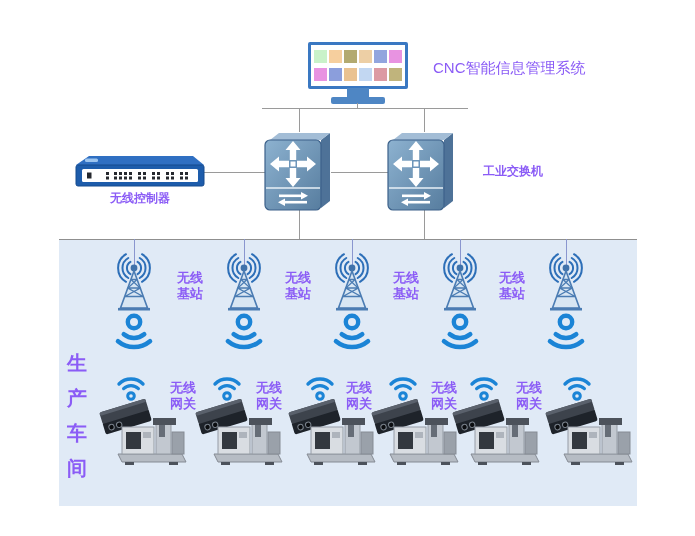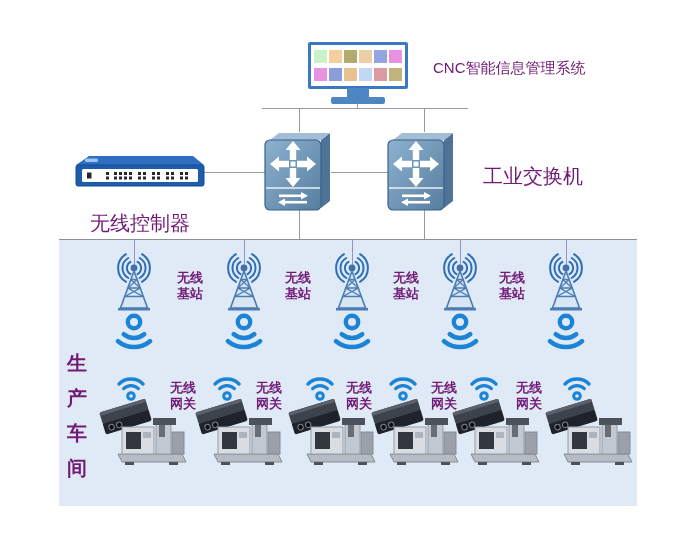--- a/index.html
+++ b/index.html
@@ -1,36 +1,36 @@
 <!DOCTYPE html>
 <html><head>
 <meta charset="utf-8">
 <style>
   html,body{margin:0;padding:0;background:#ffffff;}
   .canvas{position:relative;width:695px;height:536px;background:#ffffff;
-          font-family:"Liberation Sans","DejaVu Sans",sans-serif;color:#701a75;overflow:hidden;}
+          font-family:"Liberation Sans","DejaVu Sans",sans-serif;color:#8b5cf6;overflow:hidden;}
   .abs{position:absolute;}
   .hline{position:absolute;height:1px;background:#9a9a9a;}
   .vline{position:absolute;width:1px;background:#9a9a9a;}
   .droplink{position:absolute;width:1px;background:#8a96cf;}
   .big-label{position:absolute;font-size:15px;white-space:nowrap;}
-  .mid-label{position:absolute;font-size:20px;white-space:nowrap;}
+  .mid-label{position:absolute;font-size:12px;white-space:nowrap;font-weight:bold;}
   .small-label{position:absolute;width:30px;font-size:13px;font-weight:700;line-height:16px;text-align:center;}
   .workshop-box{position:absolute;left:59px;top:239px;width:578px;height:267px;
                 background:#e0eaf6;border-top:1.5px solid #8f8f8f;box-sizing:border-box;}
   .vertical-label{position:absolute;left:66px;top:302px;width:22px;font-size:20px;font-weight:700;
                   line-height:35px;word-break:break-all;text-align:center;margin-top:44px;}
   .monitor-screen{position:absolute;left:308px;top:42px;width:100px;height:47px;background:#ffffff;
                   border:3px solid #3a78c2;border-radius:2px;box-sizing:border-box;
                   display:flex;flex-direction:column;justify-content:space-evenly;padding:0 3px;}
   .tile-row{display:flex;justify-content:space-between;}
   .tile{width:13px;height:13px;}
   .monitor-neck{position:absolute;left:347px;top:88px;width:22px;height:10px;background:#4e86c4;}
   .monitor-base{position:absolute;left:331px;top:97px;width:54px;height:7px;background:#4e86c4;border-radius:2px;}
-  .centered{text-align:center;margin-top:20px;}
+  .centered{text-align:center;}
 </style>
 </head>
 <body>
 
 <svg width="0" height="0" style="position:absolute" aria-hidden="true">
   <defs>
     <linearGradient id="swg" x1="0" y1="0" x2="1" y2="1">
       <stop offset="0" stop-color="#8db2d0"></stop>
         <stop offset="1" stop-color="#577d9f"></stop>
     </linearGradient>

